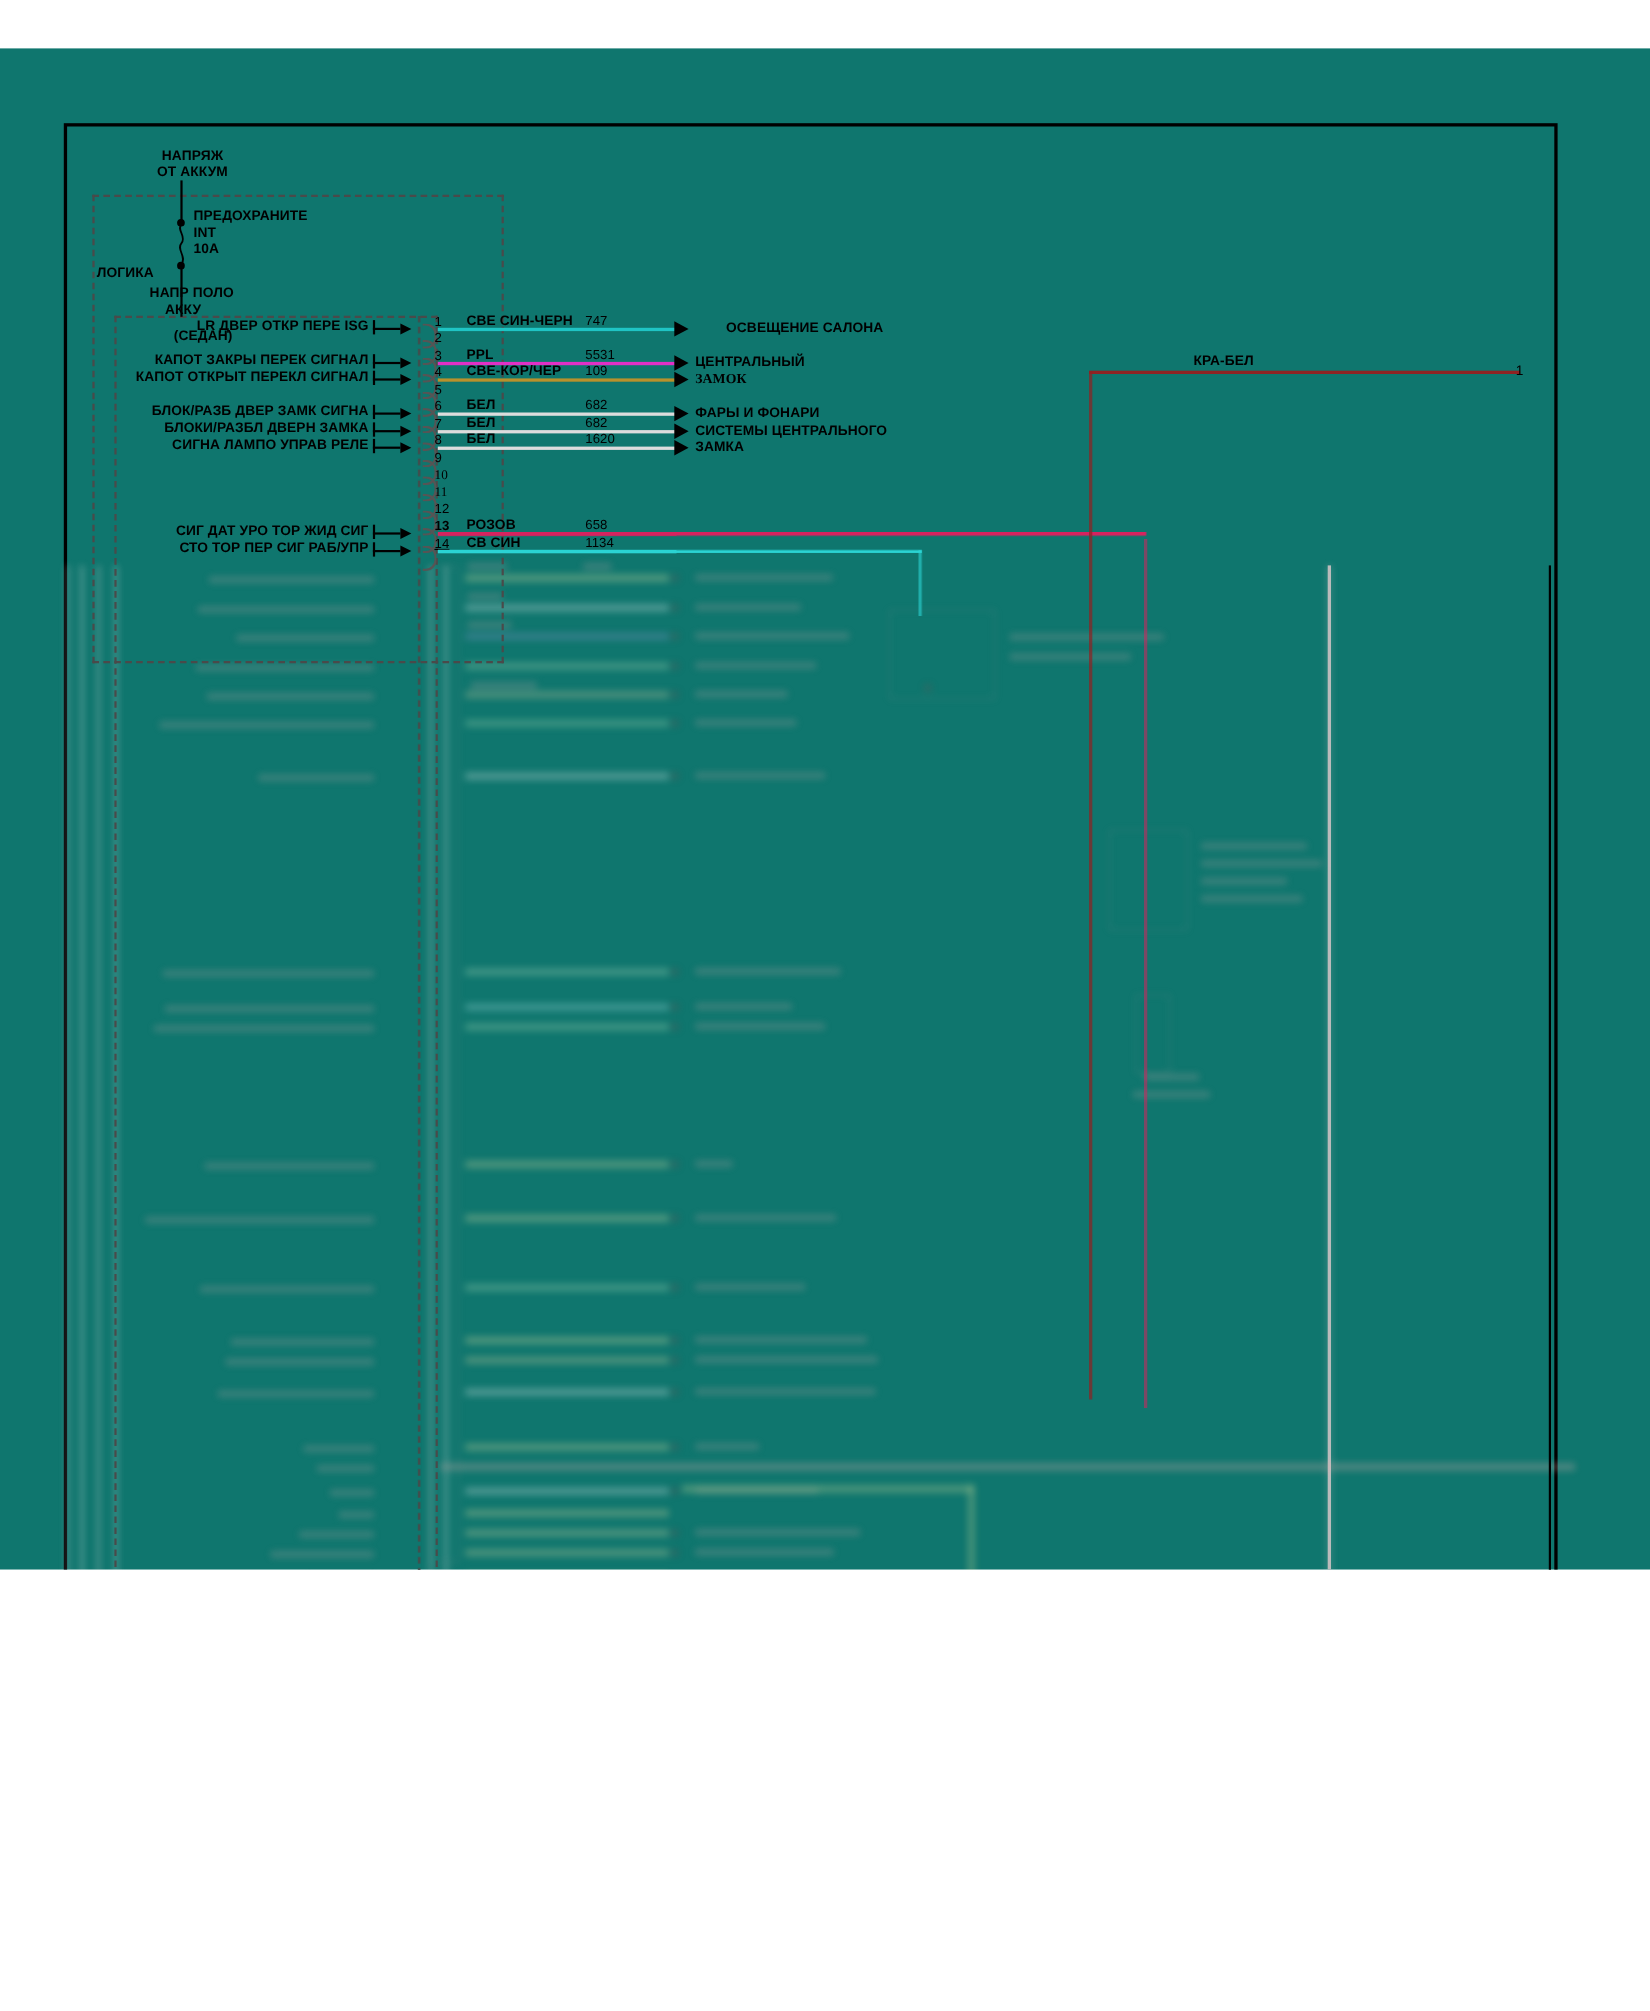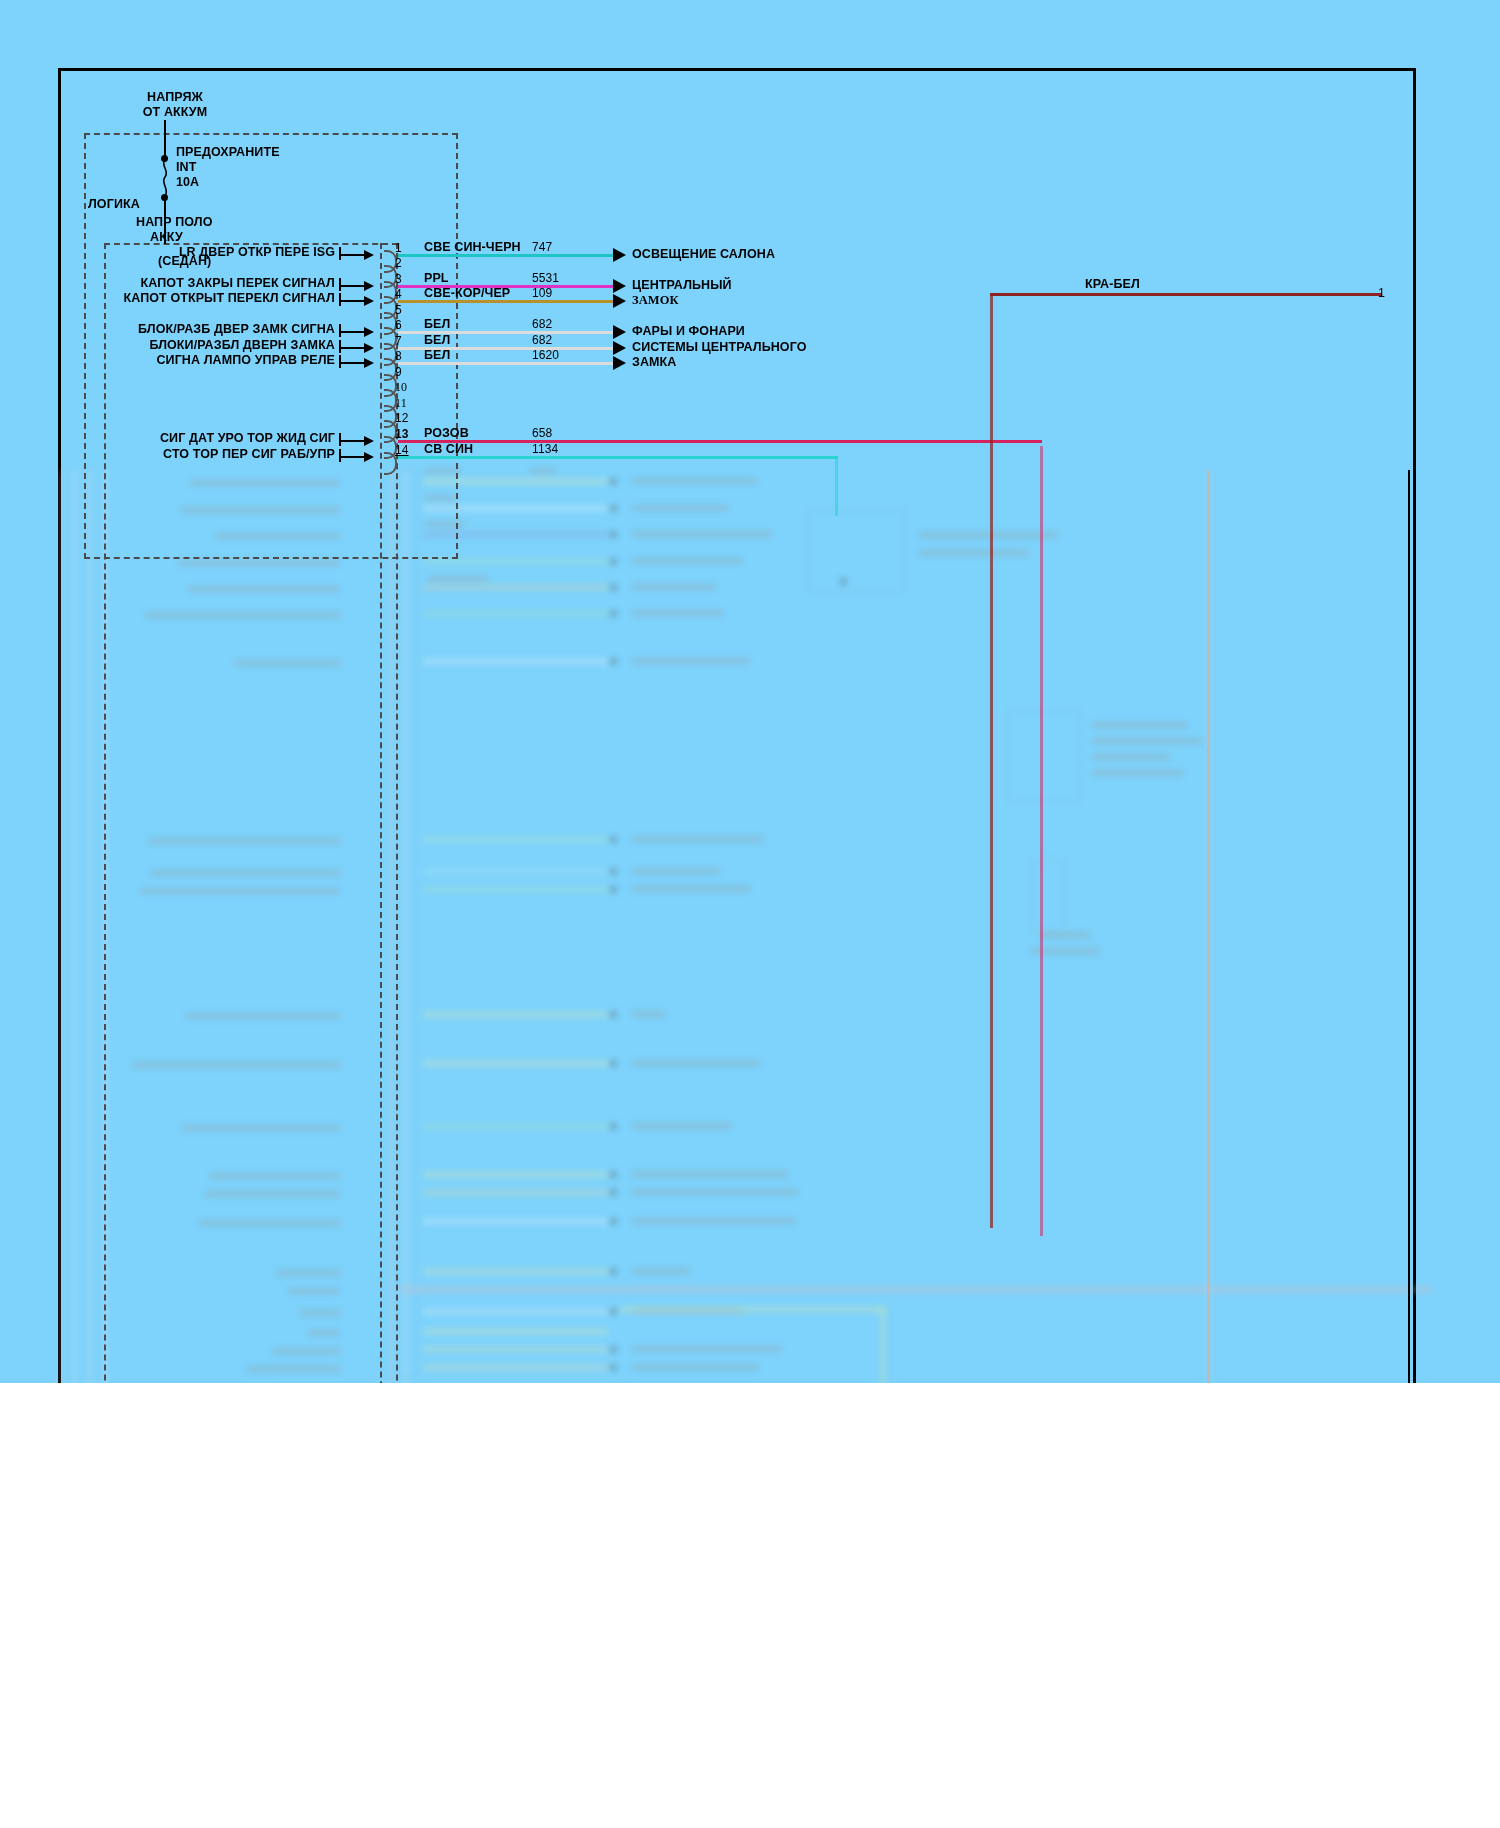--- a/index.html
+++ b/index.html
@@ -1,17 +1,17 @@
 <!DOCTYPE html>
 <html><head>
 <meta charset="utf-8">
 <style>
   html,body{margin:0;padding:0;background:#ffffff;}
   body{font-family:"Liberation Sans","DejaVu Sans",sans-serif;}
-  #page{position:relative;width:1500px;height:1383px;background:#7dd3fc;overflow:hidden;}
+  #page{position:relative;width:1500px;height:1383px;background:#0f766e;overflow:hidden;margin-top:44px;}
 
   
   .frame{position:absolute;border:2px solid #000;}
   .frame-outer{left:58px;top:68px;width:1352px;height:1718px;border-width:3px;}
 
   
   .dash{position:absolute;border:2px dashed #4a4a4a;}
   .dash-outer{left:84px;top:133px;width:370px;height:422px;}
   .dash-inner{left:104px;top:243px;width:290px;height:1404px;}
 
@@ -275,21 +275,21 @@
       <div class="pin-curve" style="left: 384px; top: 250px;"></div>
       <div class="t num" style="left: 395px; top: 241px;">1</div>
       <div class="t b r" style="left: -5px; width: 340px; top: 245px;">LR ДВЕР ОТКР ПЕРЕ ISG</div>
       <div class="sig-tick" style="left: 339px; top: 247px;"></div>
       <div class="sig-line" style="left: 339px; top: 254px; width: 25px;"></div>
       <div class="arrow-sm" style="left: 364px; top: 250px;"></div>
       <div class="wire" style="left: 398px; top: 254px; width: 217px; background: rgb(31, 196, 196);"></div>
       <div class="t b" style="left: 424px; top: 240px;">СВЕ СИН-ЧЕРН</div>
       <div class="t num" style="left: 532px; top: 240px;">747</div>
       <div class="arrow" style="left: 613px; top: 248px;"></div>
-      <div class="t b" style="left: 632px; top: 247px;">ОСВЕЩЕНИЕ САЛОНА</div>
+      <div class="t b" style="left: 660px; top: 247px;">ОСВЕЩЕНИЕ САЛОНА</div>
       <div class="pin-curve" style="left: 384px; top: 265px;"></div>
       <div class="t num" style="left: 395px; top: 256px;">2</div>
       <div class="pin-curve" style="left: 384px; top: 281px;"></div>
       <div class="t num" style="left: 395px; top: 272px;">3</div>
       <div class="t b r" style="left: -5px; width: 340px; top: 276px;">КАПОТ ЗАКРЫ ПЕРЕК СИГНАЛ</div>
       <div class="sig-tick" style="left: 339px; top: 278px;"></div>
       <div class="sig-line" style="left: 339px; top: 285px; width: 25px;"></div>
       <div class="arrow-sm" style="left: 364px; top: 281px;"></div>
       <div class="wire" style="left: 398px; top: 285px; width: 217px; background: rgb(225, 48, 198);"></div>
       <div class="t b" style="left: 424px; top: 271px;">PPL</div>

